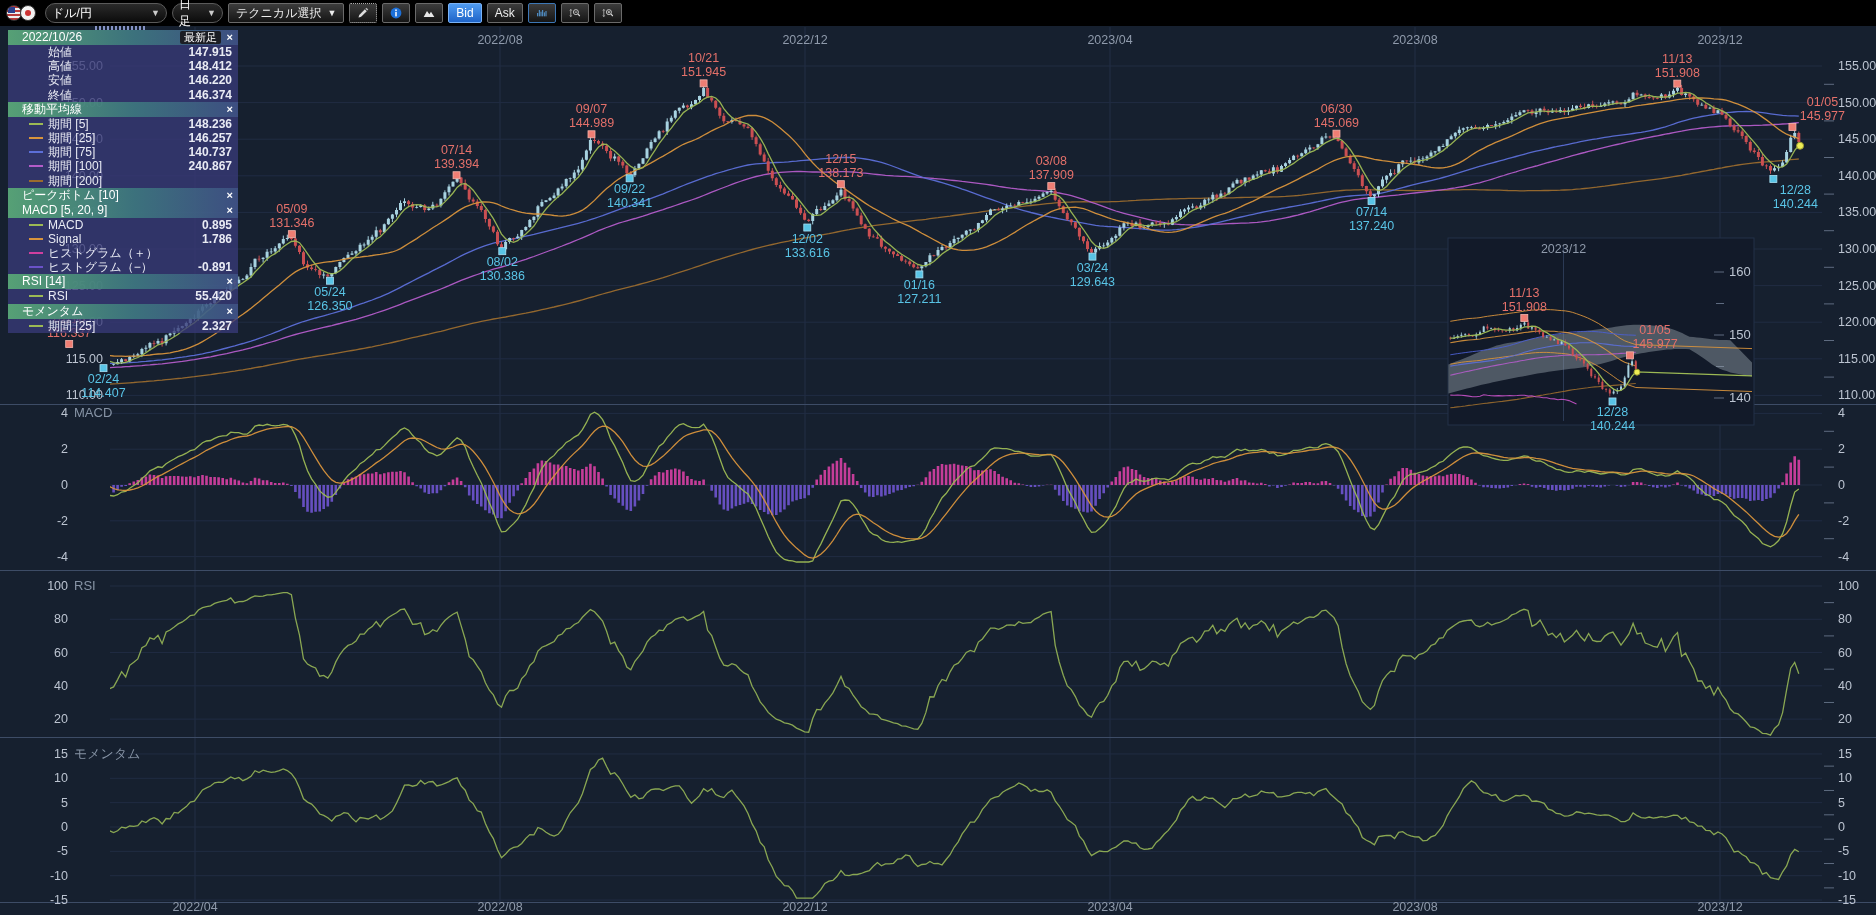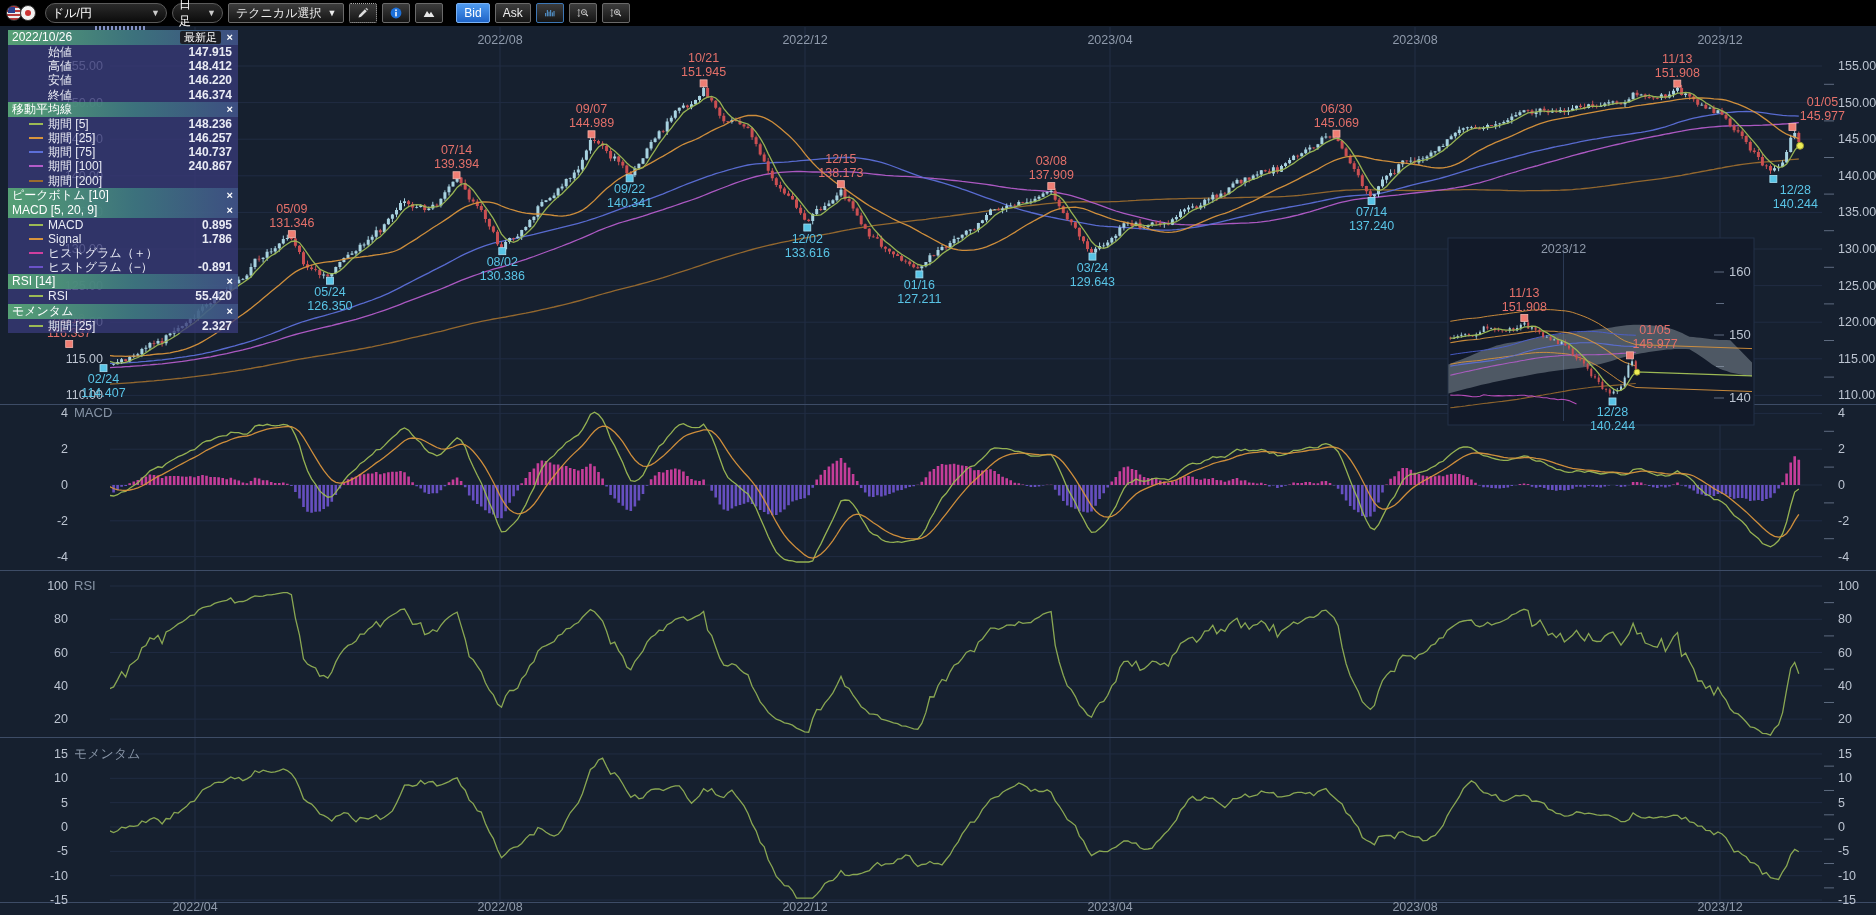--- a/index.html
+++ b/index.html
@@ -15,28 +15,28 @@
   .flag.us:before{content:"";position:absolute;left:1px;top:1px;width:7px;height:6px;background:#2b3f8c;border-radius:4px 0 0 0;}
   .flag.jp{left:14px;background:#f2f2f2;}
   .flag.jp:before{content:"";position:absolute;left:4px;top:4px;width:6px;height:6px;border-radius:50%;background:#c33;}
   .tb-select{height:20px;background:linear-gradient(180deg,#2a2a2a,#0c0c0c);border:1px solid #5a5a5a;border-radius:10px;
              color:#fff;font-size:12px;display:flex;align-items:center;padding:0 6px;box-sizing:border-box;}
   .tb-select .caret{margin-left:auto;color:#ccc;font-size:9px;padding-left:8px;}
   .tb-btn{height:20px;background:linear-gradient(180deg,#3c3c3c,#151515);border:1px solid #6a6a6a;border-radius:2px;
           color:#eee;font-size:12px;display:flex;align-items:center;justify-content:center;padding:0 7px;box-sizing:border-box;}
   .tb-ico{width:28px;}
   .tb-btn.dotted{border:1px dotted #aaa;}
-  .tb-btn.active{background:linear-gradient(180deg,#4f9bf0,#1f64c8);border-color:#7ab2f5;color:#fff;margin-left:8px;}
+  .tb-btn.active{background:linear-gradient(180deg,#4f9bf0,#1f64c8);border-color:#7ab2f5;color:#fff;}
   .tb-btn.bluebrd{border-color:#3d77b5;}
   
   #panel-handle{position:absolute;left:95px;top:26px;width:52px;height:4px;z-index:21;
     background:repeating-linear-gradient(90deg,#8593c5 0 2px,transparent 2px 4px);}
   #panel{position:absolute;left:8px;top:30px;width:230px;z-index:20;
          background:rgba(56,58,120,0.78);color:#e9ebf4;font-size:12px;}
-  .p-header{position:relative;height:15px;line-height:15px;padding-left:4px;color:#fff;
+  .p-header{position:relative;height:15px;line-height:15px;padding-left:14px;color:#fff;
     background:linear-gradient(90deg,rgba(88,166,118,.95),rgba(62,124,128,.85) 55%,rgba(72,100,150,.55));}
   .p-row{position:relative;height:14.2px;line-height:14.2px;padding-left:40px;}
   .p-row .swatch{position:absolute;left:21px;top:6px;width:14px;height:2px;display:inline-block;}
   .p-row .lbl,.p-header .lbl{white-space:nowrap;}
   .val{position:absolute;right:6px;top:0;font-weight:bold;}
   .x{position:absolute;right:5px;top:0;color:#fff;font-size:11px;font-weight:bold;cursor:default;}
   .badge{position:absolute;right:17px;top:1px;height:13px;line-height:13px;background:#1c1e24;
          padding:0 4px;border-radius:2px;font-size:11px;color:#fff;margin-left:28px;}
   
   #chart-wrap{position:absolute;left:0;top:0;width:1876px;height:915px;z-index:5;}

